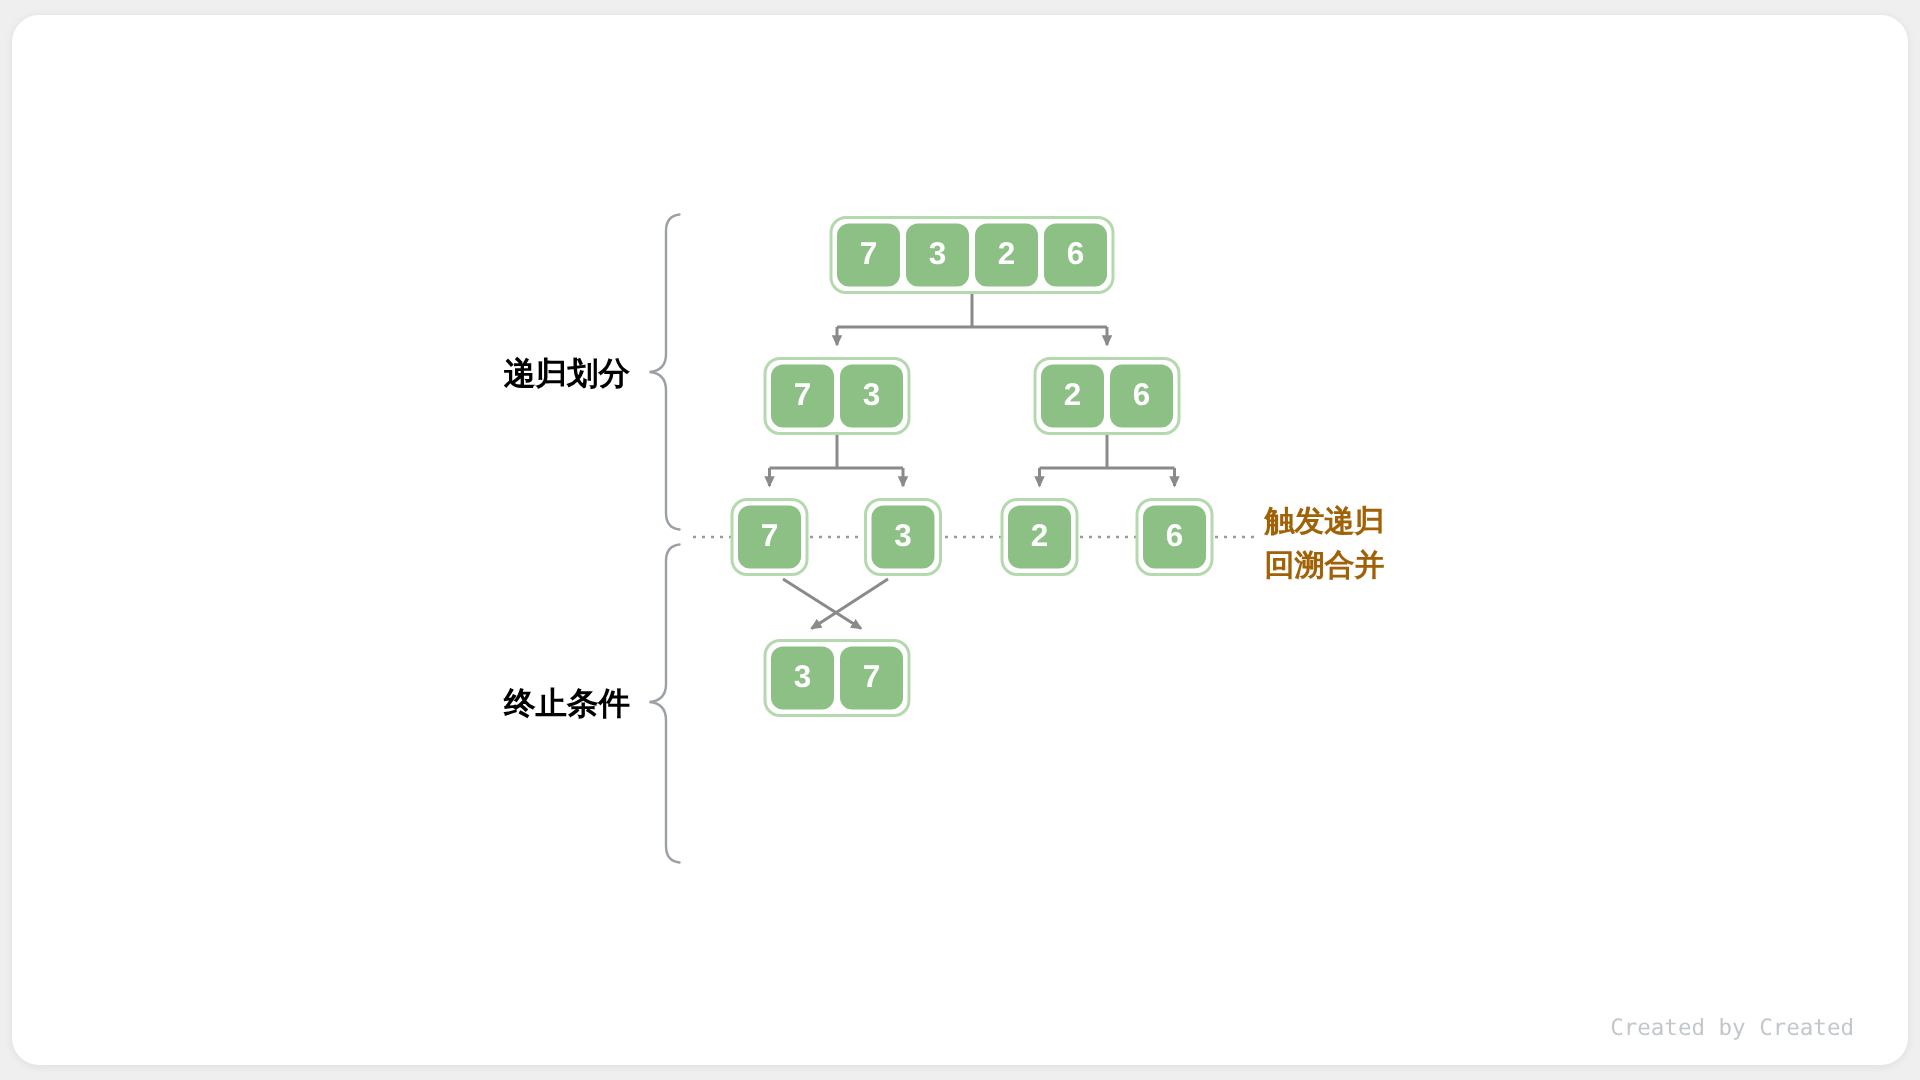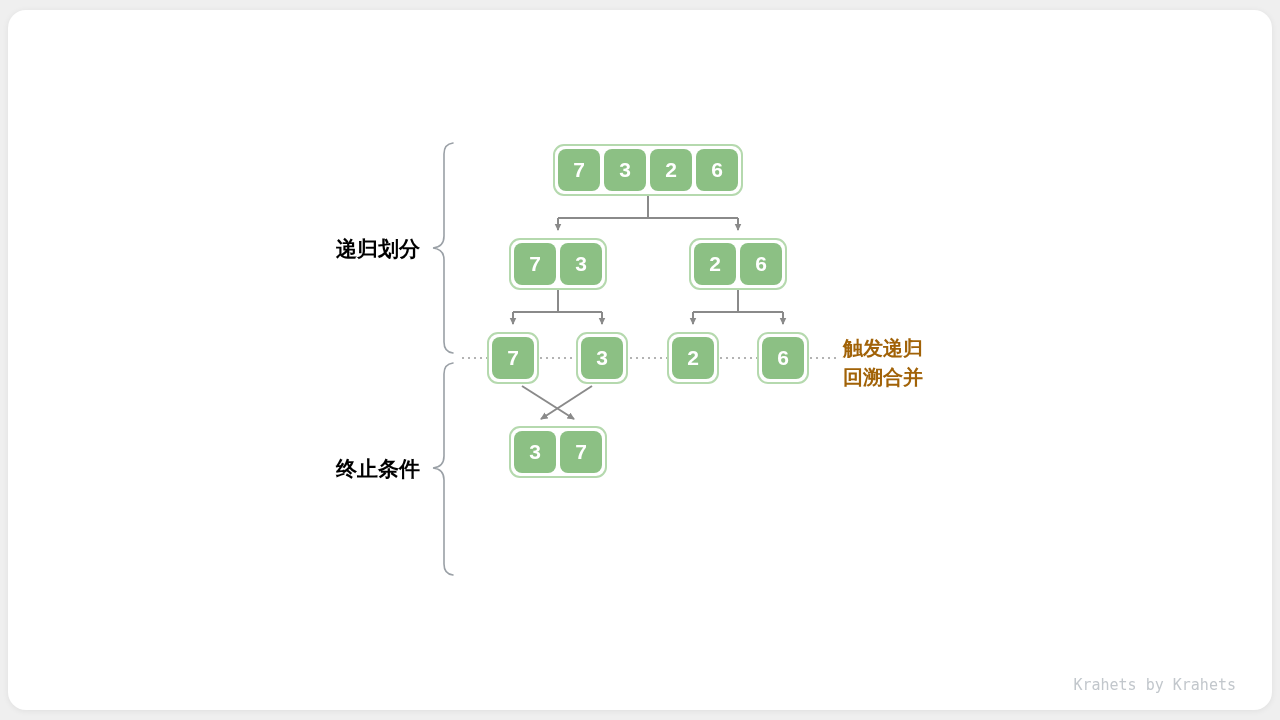--- a/index.html
+++ b/index.html
@@ -155,13 +155,13 @@
 </div>
 
 <div class="side-label" style="left:290px; top:235px;">递归划分</div>
 <div class="side-label" style="left:290px; top:455px;">终止条件</div>
 
 <div class="terminate-label">
   <div>触发递归</div>
   <div>回溯合并</div>
 </div>
 
-<div class="credit">Krahets by Krahets</div>
+<div class="credit">Created by Created</div>
 
 </body></html>

